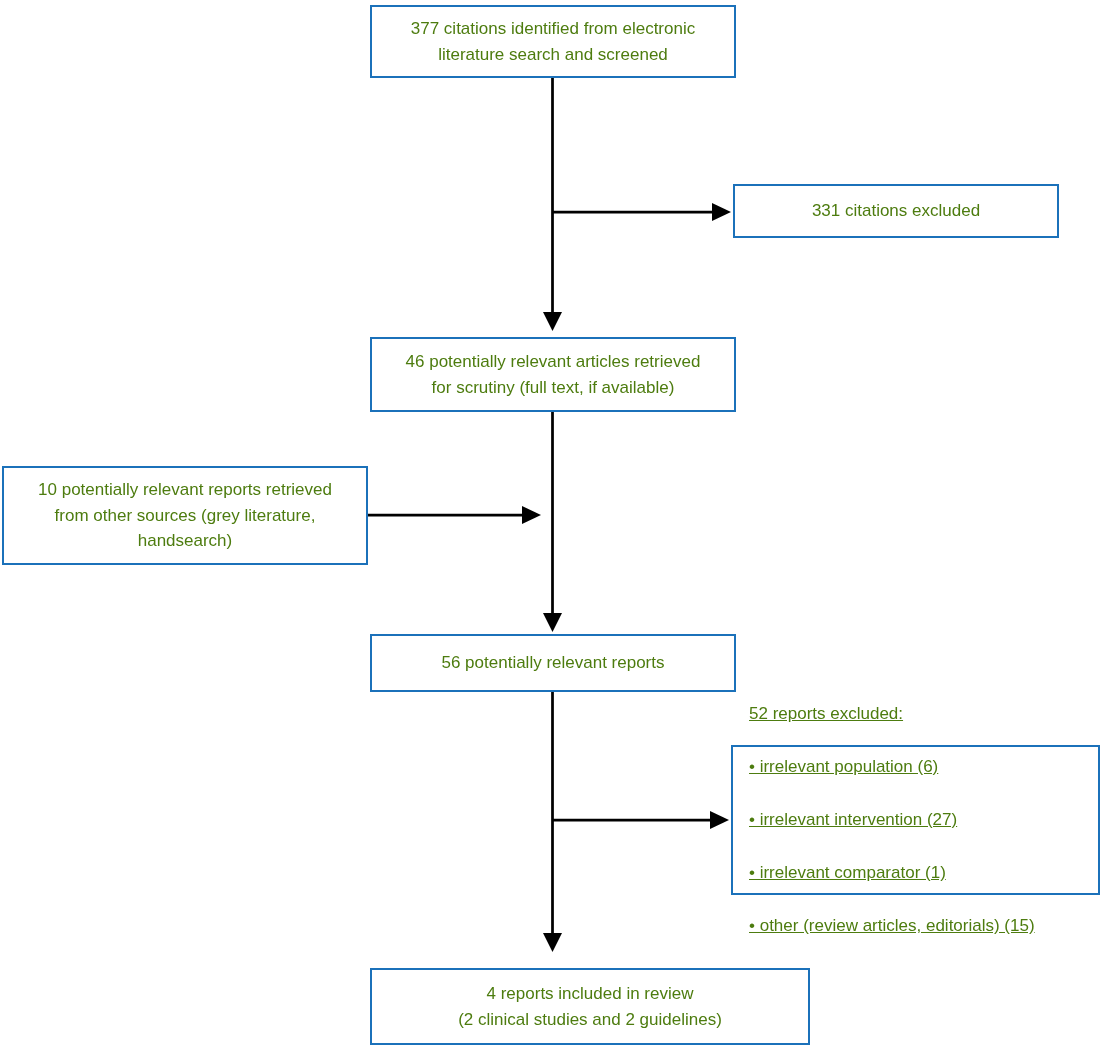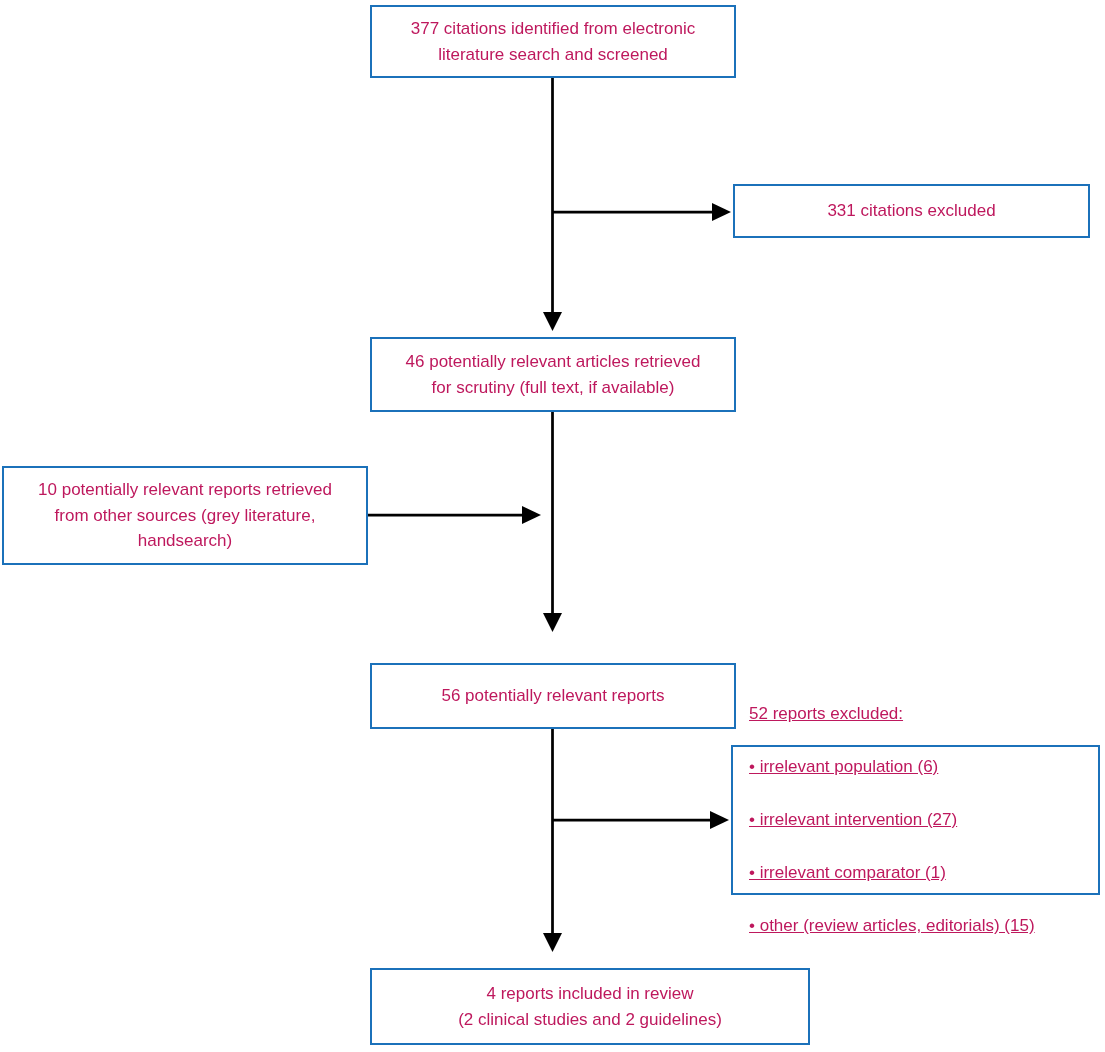--- a/index.html
+++ b/index.html
@@ -16,21 +16,21 @@
     color: #202020;
     overflow: hidden;
   }
   .flow-box {
     position: absolute;
     border: 2px solid #1b71ba;
     background: #ffffff;
     box-sizing: border-box;
     font-size: 17px;
     line-height: 1.5;
-    color: #be185d;
+    color: #4d7c0f;
     display: flex;
     align-items: center;
     justify-content: center;
     text-align: center;
     white-space: pre-line;
     padding: 4px 10px;
   }
   .flow-box.left-align {
     align-items: center;
     justify-content: flex-start;
@@ -38,24 +38,24 @@
     padding: 8px 16px;
   }
   .flow-box.left-align .box-inner {
     width: 100%;
     text-decoration: underline;
   }
   .flow-box.left-align .excl-line {
     line-height: 1.62;
   }
   #box-identified       { left: 370px; top: 5px;    width: 366px; height: 73px; }
-  #box-excluded-citations{ left: 733px; top: 184px; width: 357px; height: 54px; }
+  #box-excluded-citations{ left: 733px; top: 184px; width: 326px; height: 54px; }
   #box-retrieved        { left: 370px; top: 337px;  width: 366px; height: 75px; }
   #box-other-sources    { left: 2px;   top: 466px;  width: 366px; height: 99px; }
-  #box-relevant-reports { left: 370px; top: 663px;  width: 366px; height: 66px; }
+  #box-relevant-reports { left: 370px; top: 634px;  width: 366px; height: 58px; }
   #box-excluded-reports { left: 731px; top: 745px;  width: 369px; height: 150px; }
   #box-included         { left: 370px; top: 968px;  width: 440px; height: 77px; }
   #arrow-layer {
     position: absolute;
     left: 0;
     top: 0;
     width: 1105px;
     height: 1052px;
     pointer-events: none;
   }

